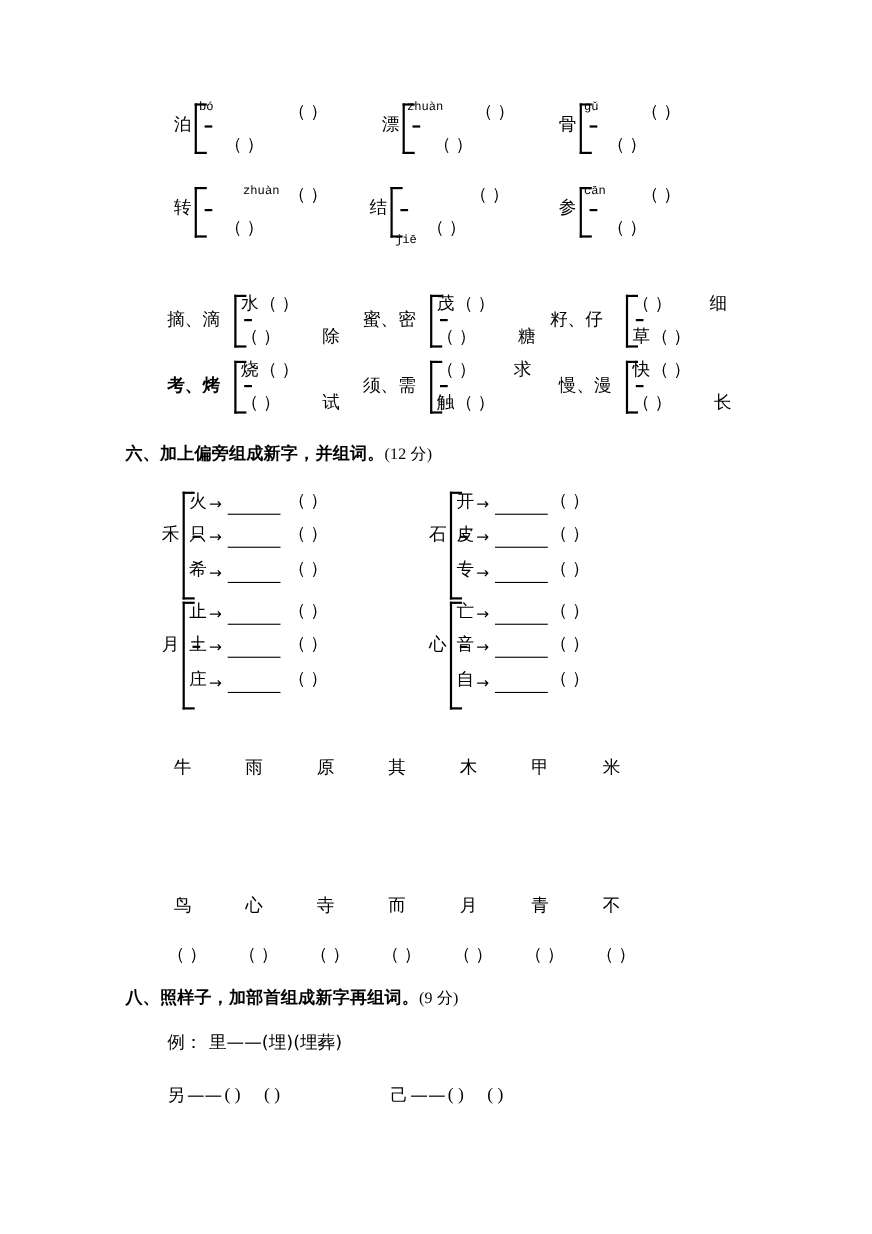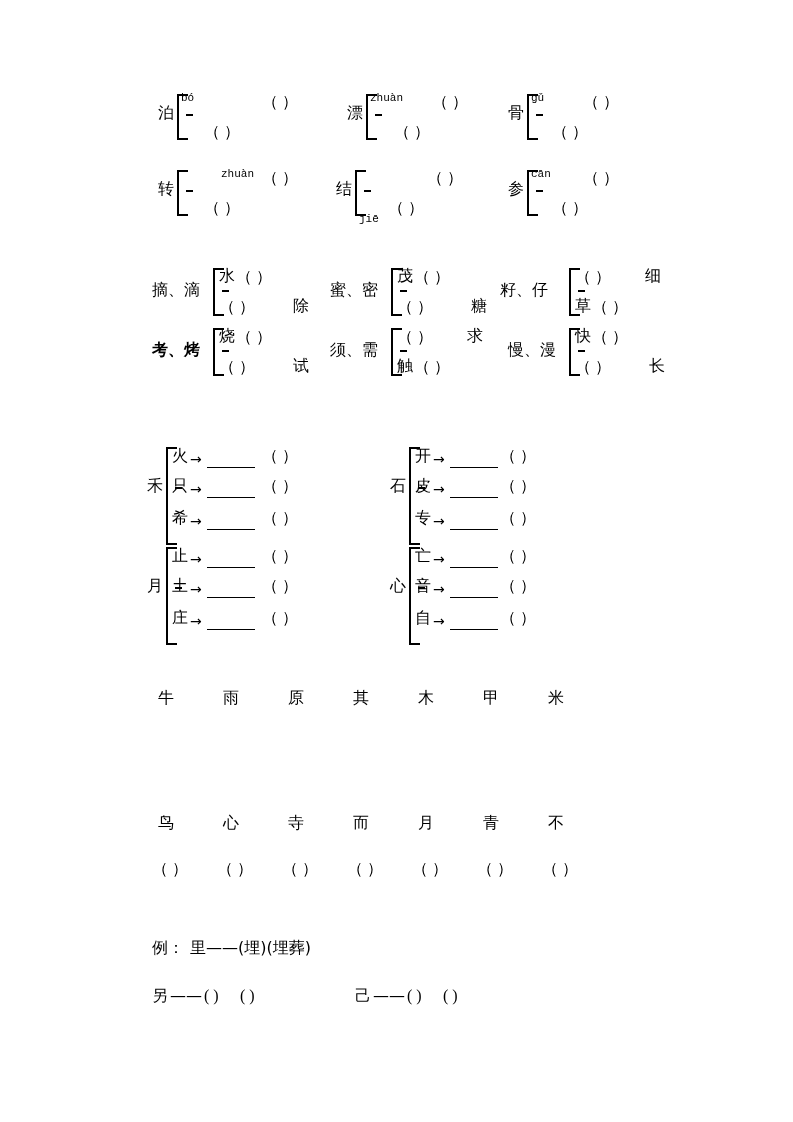--- a/index.html
+++ b/index.html
@@ -172,20 +172,23 @@
 
     <div class="t han" style="left:508px; top:342px;">慢、漫</div>
     <div class="sqbr" style="left:569px; top:328px; height:44px;"></div>
     <div class="sqbr-notch" style="left:578px; top:350px;"></div>
     <div class="t han" style="left:575px; top:328px;">快</div>
     <div class="t paren" style="left:592px; top:329px;">（      ）</div>
     <div class="t paren" style="left:575px; top:359px;">（       ）</div>
     <div class="t han" style="left:649px; top:358px;">长</div>
   </div>
 
+  <div class="sec-head" style="left:114px; top:402px;">
+    <span>六、</span><span>加上偏旁组成新字，并组词。</span><span class="pts">(12 分)</span>
+  </div>
 
   <div>
 
     <div class="t han" style="left:147px; top:478px;">禾</div>
     <div class="sqbr" style="left:166px; top:447px; height:94px;"></div>
     <div class="sqbr-notch" style="left:175px; top:487px;"></div>
 
     <div class="t han" style="left:172px; top:448px;">火</div>
     <div class="arrow" style="left:190px; top:452px;">→</div>
     <div class="blank" style="left:207px; top:467px; width:48px;"></div>
@@ -280,20 +283,23 @@
 
     <div class="t paren" style="left:152px; top:861px;">（     ）</div>
     <div class="t paren" style="left:217px; top:861px;">（      ）</div>
     <div class="t paren" style="left:282px; top:861px;">（      ）</div>
     <div class="t paren" style="left:347px; top:861px;">（      ）</div>
     <div class="t paren" style="left:412px; top:861px;">（      ）</div>
     <div class="t paren" style="left:477px; top:861px;">（      ）</div>
     <div class="t paren" style="left:542px; top:861px;">（      ）</div>
   </div>
 
+  <div class="sec-head" style="left:114px; top:897px;">
+    <span>八、</span><span>照样子，加部首组成新字再组词。</span><span class="pts">(9 分)</span>
+  </div>
 
   <div>
     <div class="t han" style="left:152px; top:940px;">例：</div>
     <div class="t han" style="left:190px; top:940px;">里——(埋)(埋葬)</div>
 
     <div class="t han" style="left:152px; top:988px;">另</div>
     <div class="t han" style="left:170px; top:988px;">——</div>
     <div class="t paren" style="left:204px; top:988px;">(    )</div>
     <div class="t paren" style="left:240px; top:988px;">(       )</div>
 

